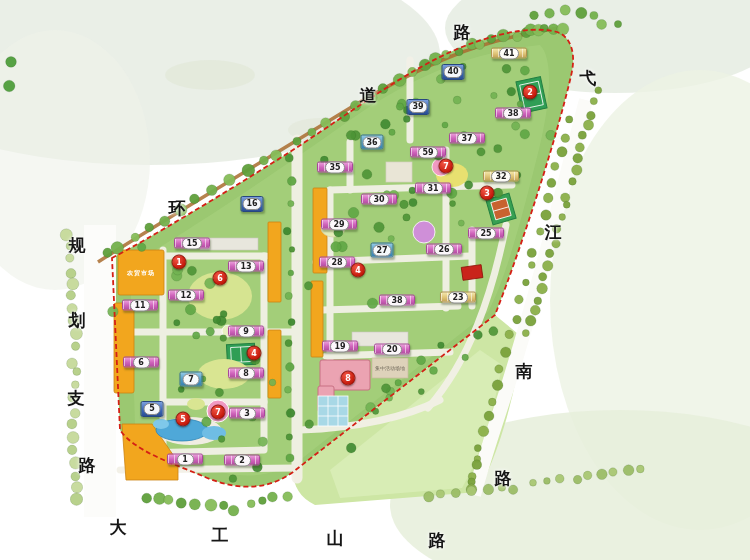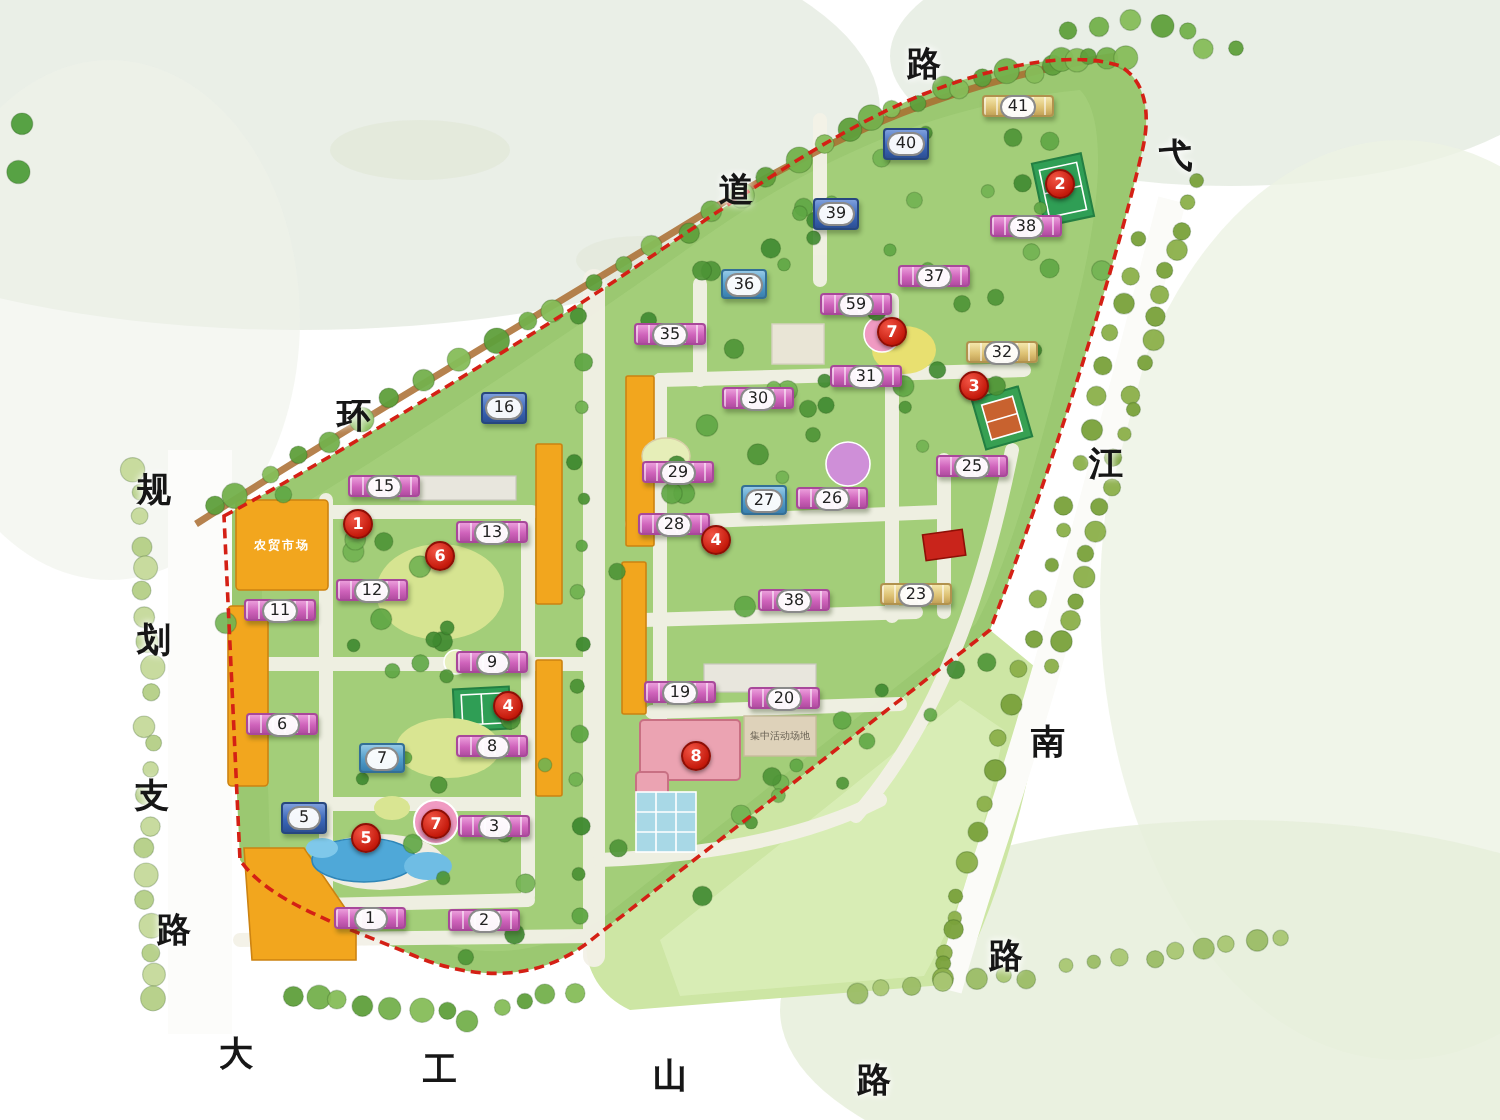--- a/index.html
+++ b/index.html
@@ -17,21 +17,21 @@
                 linear-gradient(#eb9ddb,#cf63bb 55%,#b24da1);}
   .building.yellow .bldg-body{width:34px;height:9px;border:1px solid #b1924e;
      background:repeating-linear-gradient(90deg,rgba(255,255,255,.55) 0 1px,rgba(255,255,255,0) 1px 6px),
                 linear-gradient(#f4e7ab,#ddc173 60%,#c3a258);}
   .building.blue .bldg-body{width:21px;height:14px;border:1px solid #27477f;
      background:linear-gradient(#7d9fdc,#3b67bb 55%,#2c4f93);}
   .building.teal .bldg-body{width:21px;height:13px;border:1px solid #336f96;
      background:linear-gradient(#95c9e6,#4f9dca 55%,#3a7fae);}
   .bldg-num{position:absolute;min-width:9px;padding:0 3px;height:10px;line-height:10px;
      background:rgba(255,255,255,.95);border:1px solid #8a8a8a;border-radius:6px;
-     font-size:8px;font-weight:400;color:#222;text-align:center;}
+     font-size:8px;font-weight:700;color:#222;text-align:center;}
   .red-marker{position:absolute;transform:translate(-50%,-50%);width:13px;height:13px;border-radius:50%;
      background:radial-gradient(circle at 35% 30%,#f25545,#c51a0c 70%,#9c0f04);
      border:1px solid #8e0f06;color:#fff;font-size:8px;font-weight:700;text-align:center;line-height:13px;
      box-shadow:0 1px 2px rgba(0,0,0,.45);}
   .tiny-label{position:absolute;transform:translate(-50%,-50%);white-space:nowrap;}
   .market-label{font-size:6px;color:#fff;font-weight:700;letter-spacing:1px;}
   .activity-label{font-size:5px;color:#6b6456;}
 </style>
 </head>
 <body>
@@ -490,33 +490,33 @@
         <span class="bldg-num">38</span>
       </div>
       <div class="building yellow" style="left: 458px; top: 297px;">
         <div class="bldg-body"></div>
         <span class="bldg-num">23</span>
       </div>
       <div class="building pink" style="left: 486px; top: 233px;">
         <div class="bldg-body"></div>
         <span class="bldg-num">25</span>
       </div>
-      <div class="building pink" style="left: 416px; top: 249px;">
+      <div class="building pink" style="left: 444px; top: 249px;">
         <div class="bldg-body"></div>
         <span class="bldg-num">26</span>
       </div>
       <div class="building teal" style="left: 382px; top: 250px;">
         <div class="bldg-body"></div>
         <span class="bldg-num">27</span>
       </div>
       <div class="building pink" style="left: 337px; top: 262px;">
         <div class="bldg-body"></div>
         <span class="bldg-num">28</span>
       </div>
-      <div class="building pink" style="left: 339px; top: 236px;">
+      <div class="building pink" style="left: 339px; top: 224px;">
         <div class="bldg-body"></div>
         <span class="bldg-num">29</span>
       </div>
       <div class="building pink" style="left: 379px; top: 199px;">
         <div class="bldg-body"></div>
         <span class="bldg-num">30</span>
       </div>
       <div class="building pink" style="left: 433px; top: 188px;">
         <div class="bldg-body"></div>
         <span class="bldg-num">31</span>

